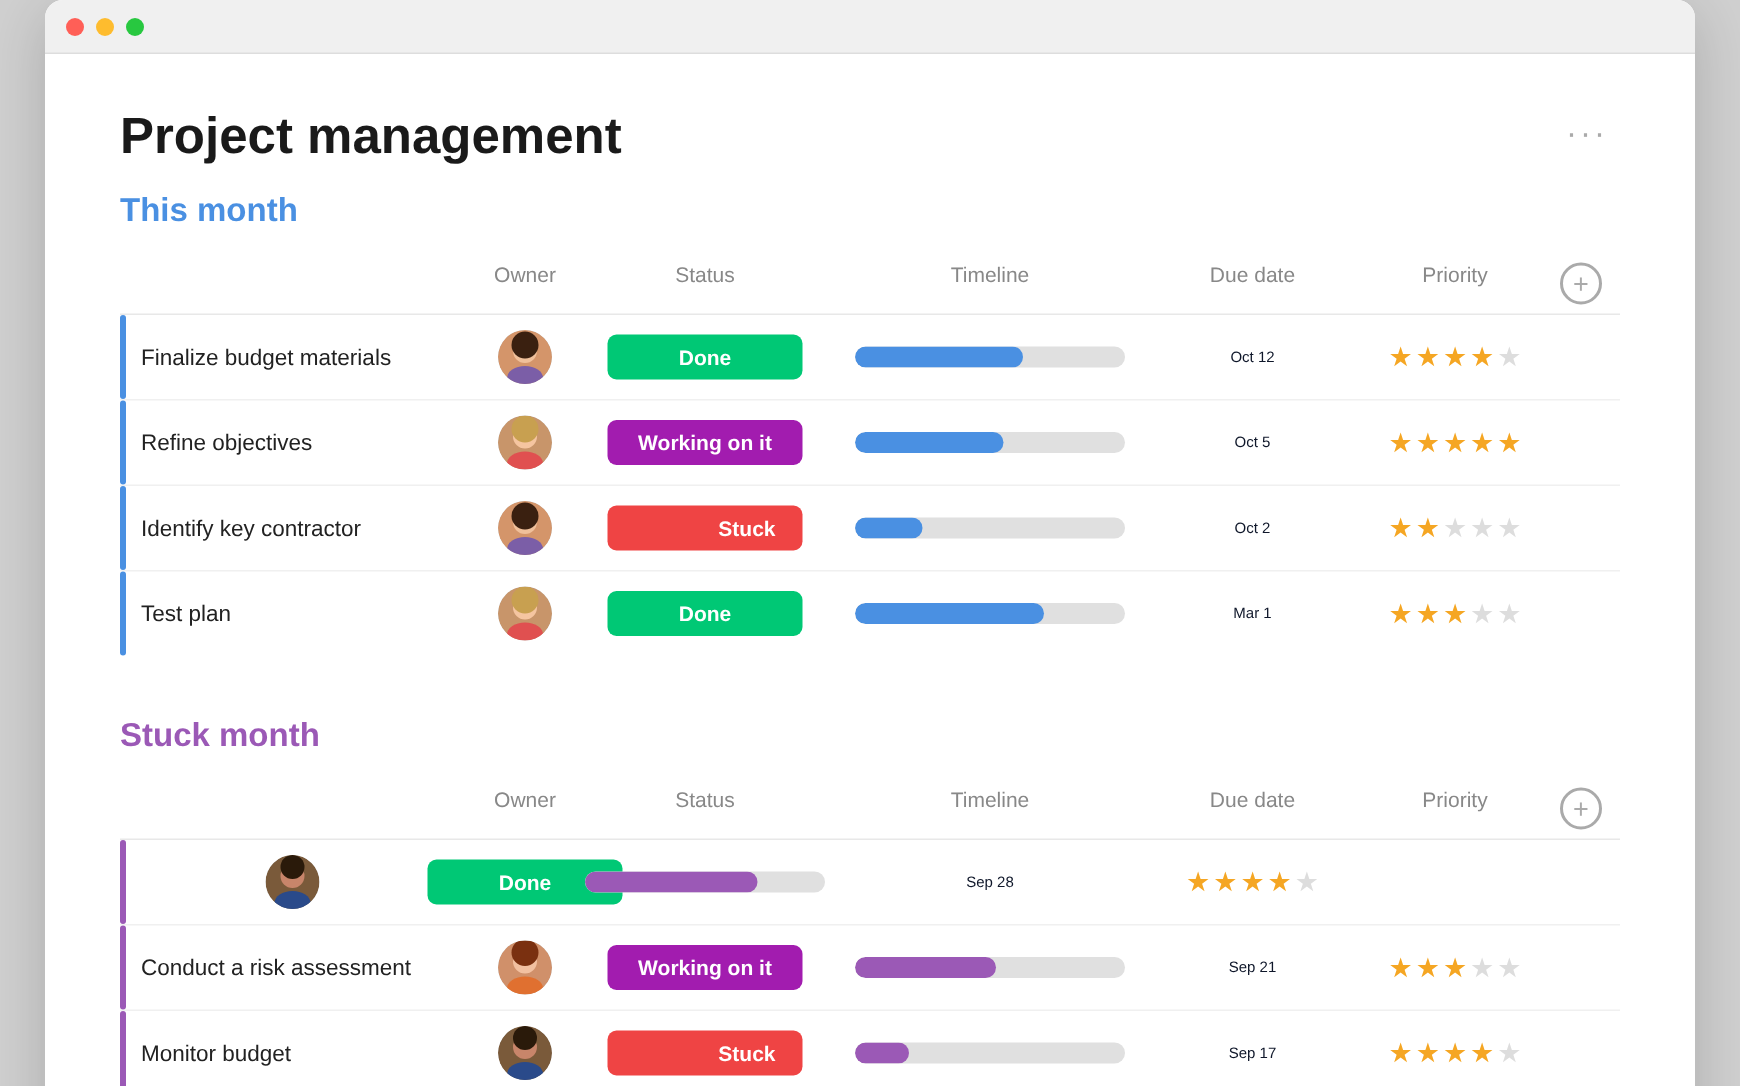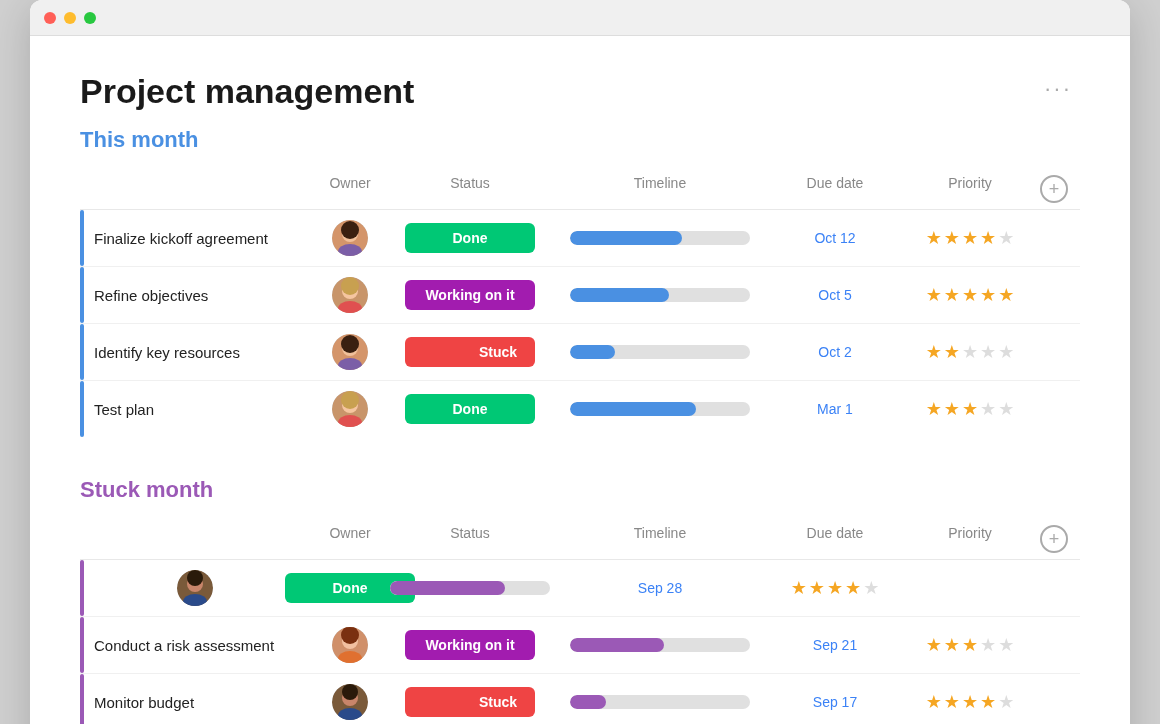--- a/index.html
+++ b/index.html
@@ -138,22 +138,22 @@
       width: 180px;
     }
     .timeline-fill {
       height: 100%;
       border-radius: 7px;
     }
     .fill-blue { background: #4a90e2; }
     .fill-purple { background: #9b59b6; }
     .due-date {
       text-align: left;
-      font-size: 14px;
-      color: #3b82f6;
+      font-size: 10px;
+      color: #0f172a;
     }
     .stars {
       display: flex;
       gap: 2px;
       justify-content: center;
     }
     .star { font-size: 18px; }
     .star-full { color: #f5a623; }
     .star-empty { color: #ddd; }
     .add-btn {
@@ -201,21 +201,21 @@
             <div class="col">Timeline</div>
             <div class="col">Due date</div>
             <div class="col">Priority</div>
             <div class="col">
               <button class="add-btn">+</button>
             </div>
           </div>
           <div class="table-row">
             <div class="row-border" style="background: rgb(74, 144, 226);"></div>
             <div class="task-cell">
-              <span class="task-name">Finalize kickoff agreement</span>
+              <span class="task-name">Finalize budget materials</span>
             </div>
             <div class="col-center">
               <div class="avatar" style="width: 36px; height: 36px;">
                 <svg viewBox="0 0 36 36" xmlns="http://www.w3.org/2000/svg">
                   <circle cx="18" cy="18" r="18" fill="#d4956a"></circle>
                   <circle cx="18" cy="14" r="8" fill="#f0c09a"></circle>
                   <ellipse cx="18" cy="32" rx="12" ry="8" fill="#7b5ea7"></ellipse>
                   <circle cx="18" cy="10" r="9" fill="#3a2010"></circle>
                 </svg>
               </div>
@@ -271,21 +271,21 @@
                 <span class="star star-full">★</span>
                 <span class="star star-full">★</span>
                 <span class="star star-full">★</span>
               </div>
             </div>
             <div></div>
           </div>
           <div class="table-row">
             <div class="row-border" style="background: rgb(74, 144, 226);"></div>
             <div class="task-cell">
-              <span class="task-name">Identify key resources</span>
+              <span class="task-name">Identify key contractor</span>
             </div>
             <div class="col-center">
               <div class="avatar" style="width: 36px; height: 36px;">
                 <svg viewBox="0 0 36 36" xmlns="http://www.w3.org/2000/svg">
                   <circle cx="18" cy="18" r="18" fill="#d4956a"></circle>
                   <circle cx="18" cy="14" r="8" fill="#f0c09a"></circle>
                   <ellipse cx="18" cy="32" rx="12" ry="8" fill="#7b5ea7"></ellipse>
                   <circle cx="18" cy="10" r="9" fill="#3a2010"></circle>
                 </svg>
               </div>

